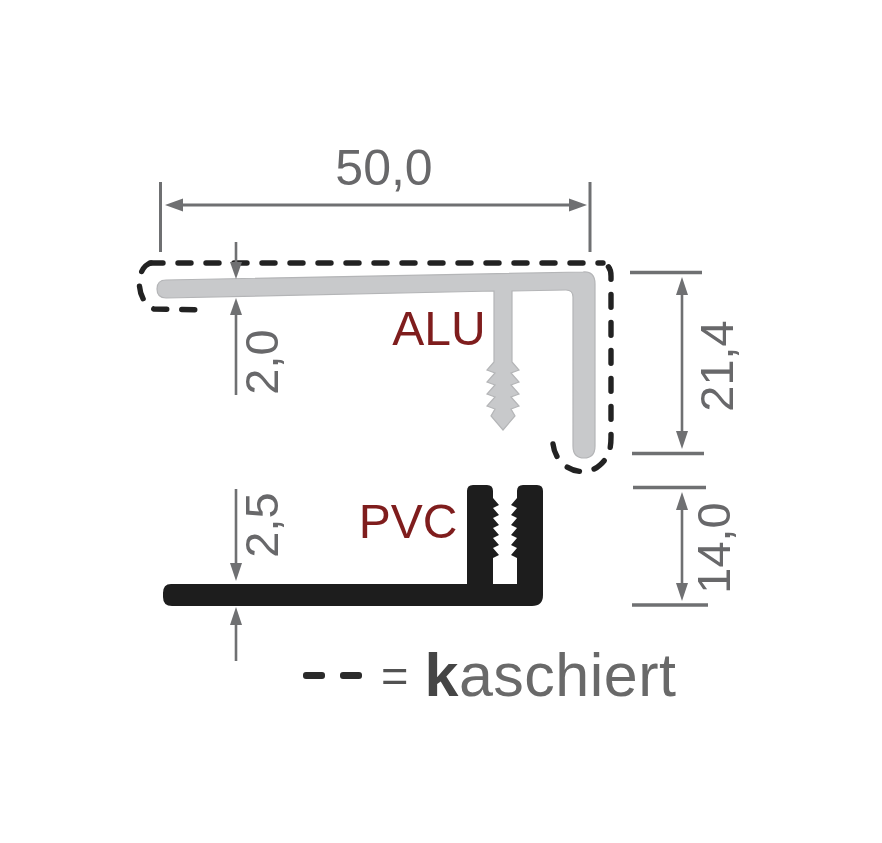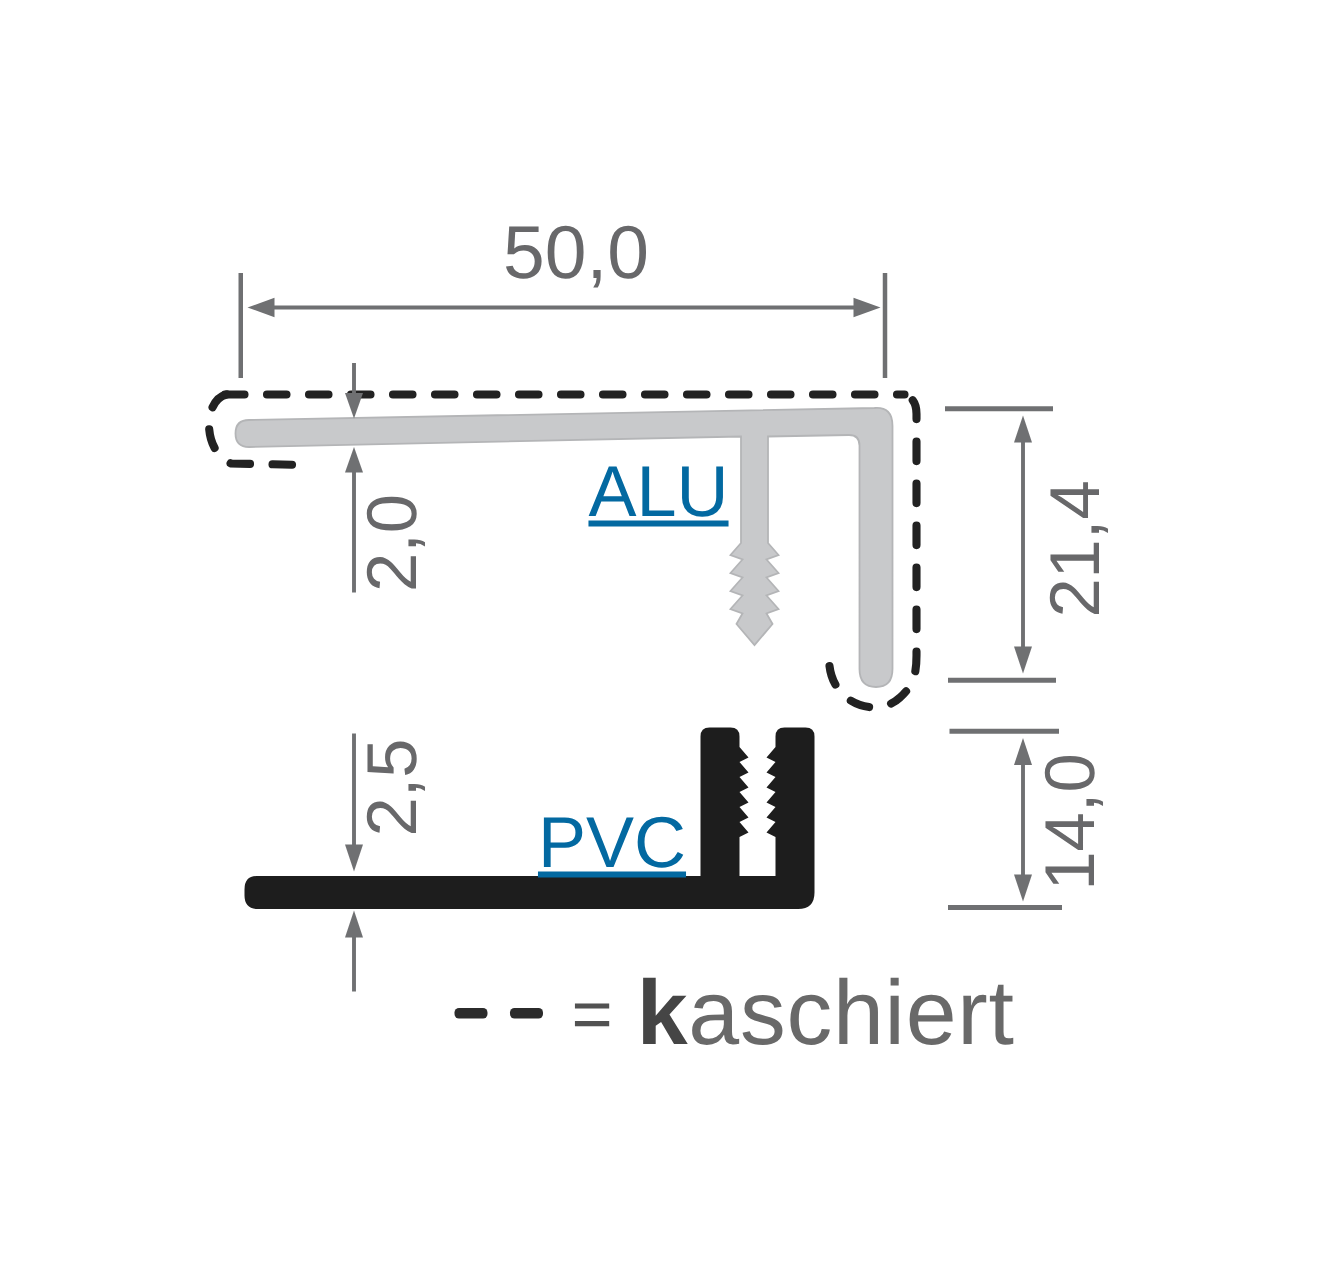--- a/index.html
+++ b/index.html
@@ -12,21 +12,21 @@
   }
   #canvas svg{position:absolute;left:0;top:0;}
   .txt{
     position:absolute;
     transform:translate(-50%,-50%);
     white-space:nowrap;
     color:#68686a;
     line-height:1;
   }
   .dim-h{font-size:50px;}
-  .mat{font-size:48px;color:#0369a1;text-decoration:underline;}
+  .mat{font-size:48px;color:#7f1d1d;}
   .dim-v{
     position:absolute;
     transform:translate(-50%,-50%) rotate(-90deg);
     white-space:nowrap;
     color:#68686a;
     font-size:47px;
     line-height:1;
   }
   .legend{
     position:absolute;
@@ -141,21 +141,21 @@
   <div class="dim-v" style="left:261px;top:362px;">2,0</div>
 
   <div class="dim-v" style="left:716px;top:366px;">21,4</div>
 
   <div class="dim-v" style="left:261px;top:525px;">2,5</div>
 
   <div class="dim-v" style="left:713px;top:548px;">14,0</div>
 
   <div class="txt mat" style="left:439px;top:329px;">ALU</div>
 
-  <div class="txt mat" style="left:408px;top:563px;">PVC</div>
+  <div class="txt mat" style="left:408px;top:522px;">PVC</div>
 
   <div class="legend">
     <span class="ldash"></span>
     <span class="ldash"></span>
     <span class="leq">=</span>
     <span class="lword"><b>k</b><span>aschiert</span></span>
   </div>
 
 </div>
 

